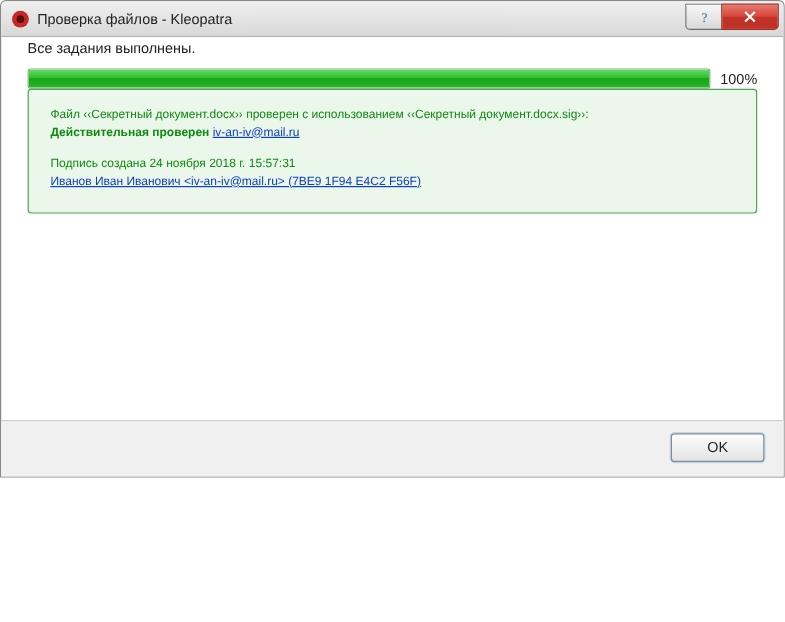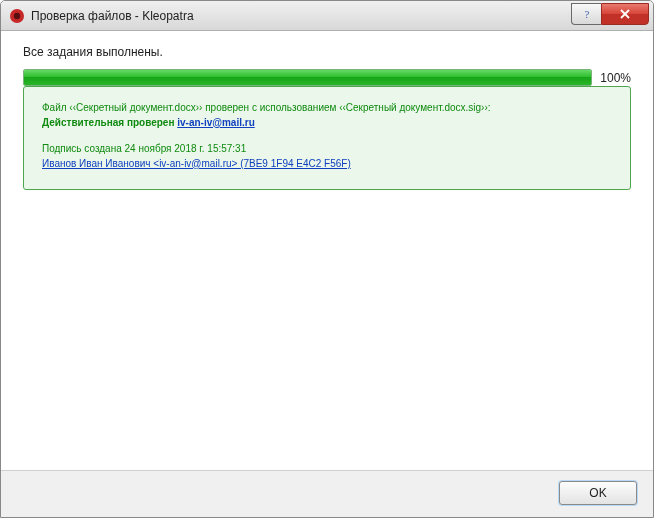--- a/index.html
+++ b/index.html
@@ -8,21 +8,21 @@
     padding: 0;
     font-family: "Segoe UI", Tahoma, sans-serif;
     font-size: 12px;
     background: #fff;
     width: 654px;
     height: 518px;
     overflow: hidden;
   }
   .window {
     width: 654px;
-    height: 518px;
+    height: 398px;
     background: #fff;
     border: 1px solid #888;
     border-radius: 5px 5px 0 0;
     display: flex;
     flex-direction: column;
   }
   .titlebar {
     height: 30px;
     background: linear-gradient(to bottom, #f0f0f0, #d8d8d8);
     border-bottom: 1px solid #b0b0b0;
@@ -66,21 +66,21 @@
   .title-btn.close {
     width: 48px;
     background: linear-gradient(to bottom, #e67a6f 0%, #d9453a 48%, #c23127 52%, #c23127 100%);
     border-color: #9b2b22;
     color: #fff;
     border-radius: 0 0 4px 0;
     margin-right: 4px;
   }
   .content {
     flex: 1;
-    padding: 14px 22px 0 22px;
+    padding: 2px 22px 0 22px;
     display: flex;
     flex-direction: column;
   }
   .status-label {
     font-size: 12px;
     color: #222;
     margin-bottom: 10px;
   }
   .progress-row {
     display: flex;
@@ -116,21 +116,21 @@
     line-height: 1.45;
   }
   .result-panel .valid-line {
     font-weight: bold;
   }
   .result-panel a {
     color: #1040c0;
     text-decoration: underline;
   }
   .result-panel a.bold {
-    font-weight: bold;
+    font-weight: normal;
   }
   .spacer { height: 12px; }
   .footer {
     border-top: 1px solid #cfcfcf;
     padding: 10px 16px 12px 4px;
     display: flex;
     justify-content: flex-end;
     background: #f0f0f0;
   }
   .ok-btn {

